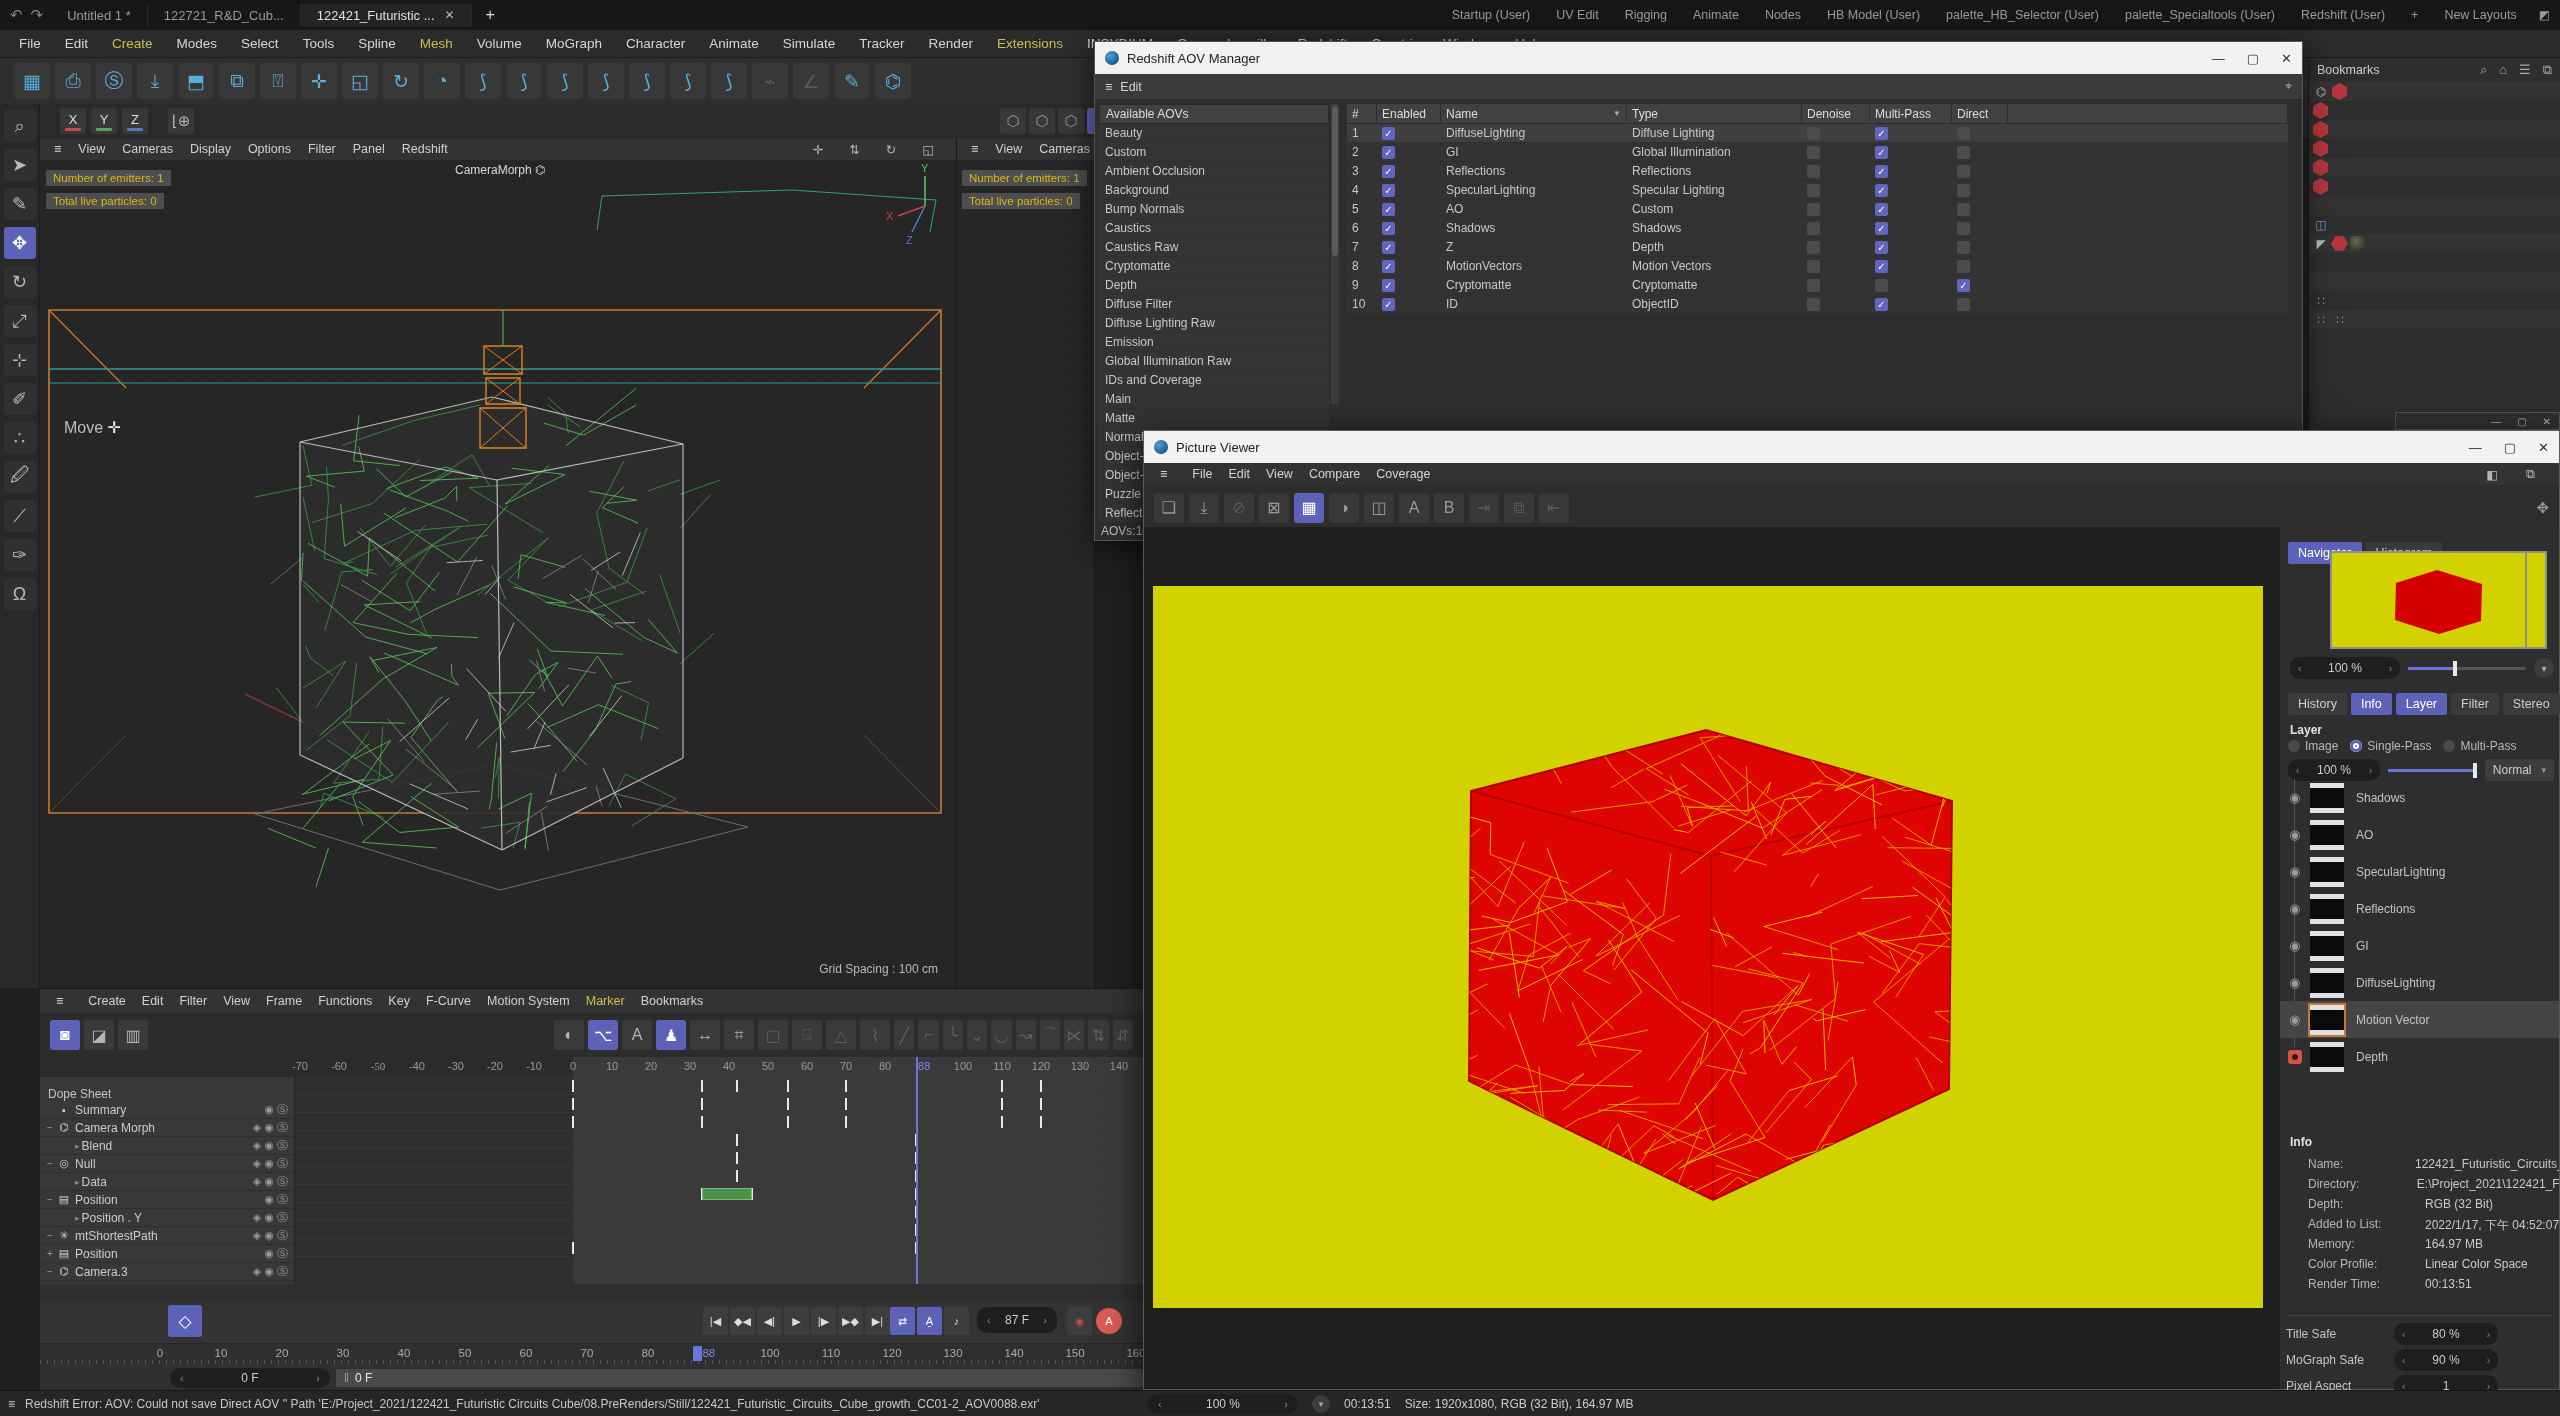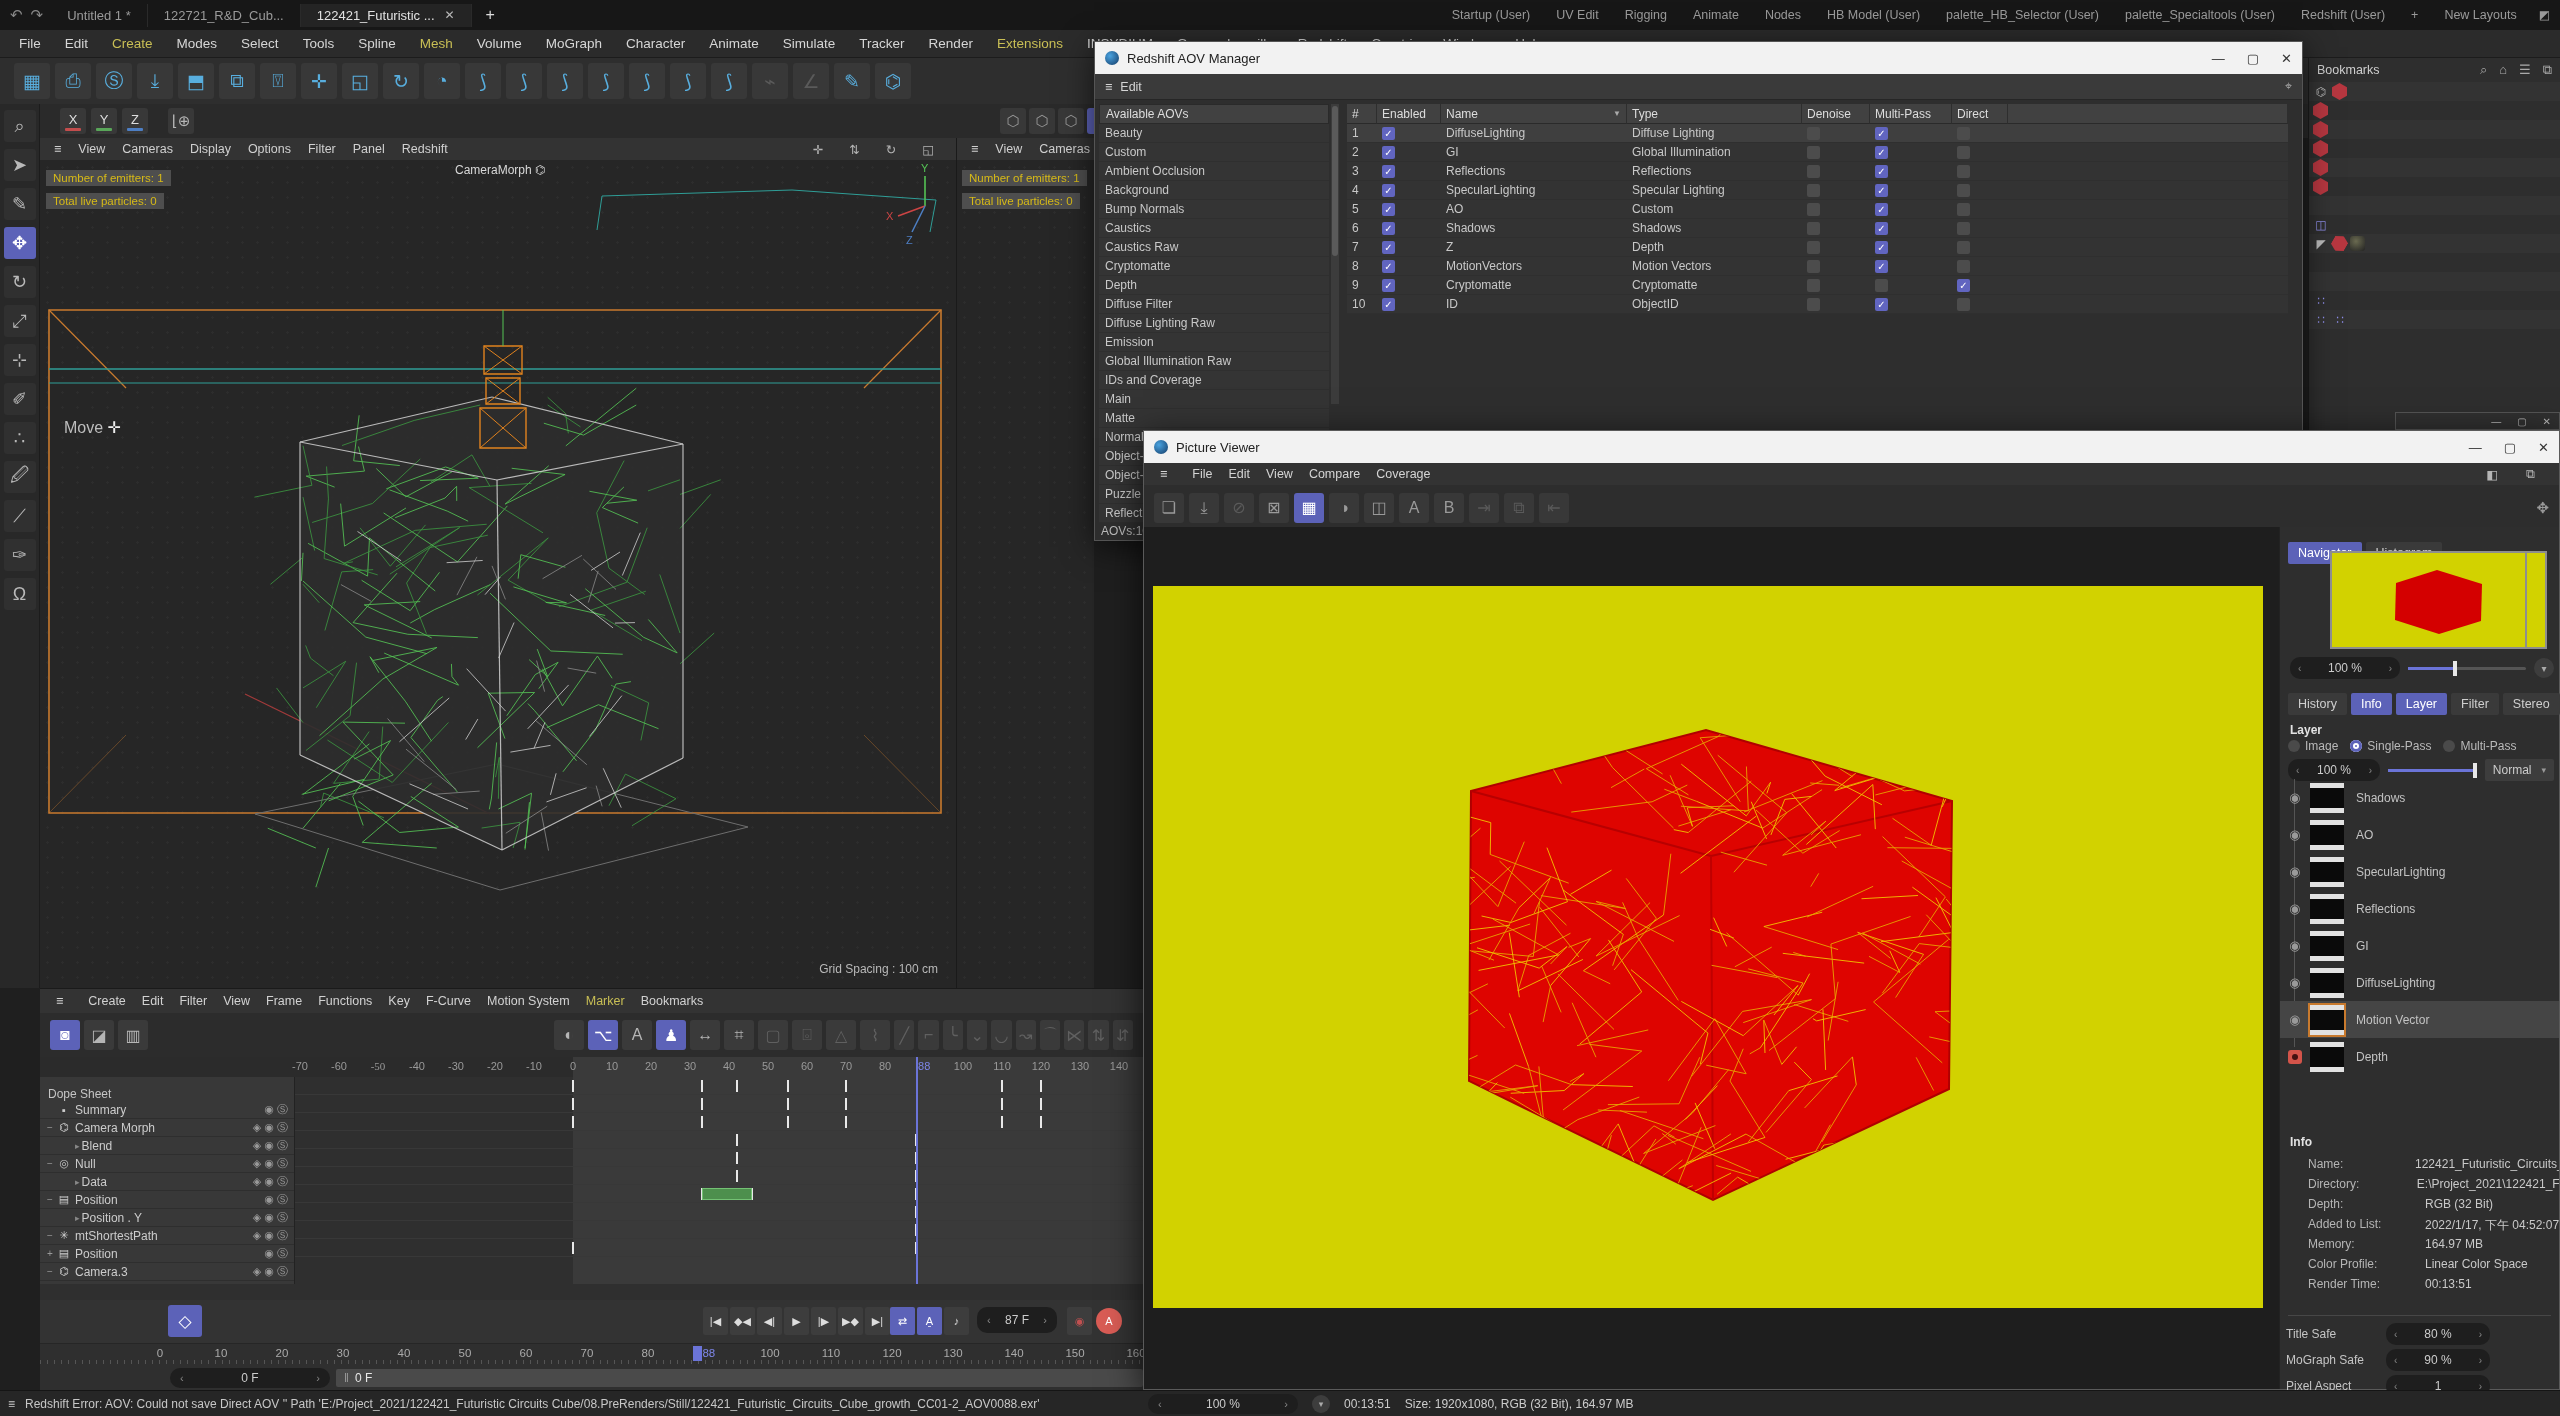--- a/index.html
+++ b/index.html
@@ -129,21 +129,21 @@
   .film{width:34px;height:30px;background:linear-gradient(#e2e2e2 0 5px,#0a0a0a 5px 25px,#e2e2e2 25px 30px);margin-right:12px;}
   .lrow.sel{background:#454545;}
   .lrow.sel .film{outline:2px solid #c87a2e;}
   .lname{color:#c3c3c3;}
   .treeline{position:absolute;left:14px;top:252px;width:1px;height:268px;background:#555;}
   .solo{width:14px;height:14px;border-radius:3px;background:#d4544a;margin:0 8px;display:flex;align-items:center;justify-content:center;}
   .solo i{width:6px;height:6px;border-radius:50%;background:#411;}
   .inforow{display:flex;height:20px;align-items:flex-start;}
   .inforow .il{width:145px;padding-left:28px;color:#b5b5b5;}
   .inforow .iv{color:#c9c9c9;white-space:nowrap;overflow:hidden;}
-  .saferow{display:flex;align-items:center;height:26px;gap:8px;padding-left:6px;color:#c5c5c5;}
+  .saferow{display:flex;align-items:center;height:26px;gap:16px;padding-left:6px;color:#c5c5c5;}
   
   #statusbar{left:0;top:1390px;width:2560px;height:26px;background:#262626;border-top:1px solid #151515;display:flex;align-items:center;gap:10px;padding:0 8px;z-index:40;font-size:12px;}
   #pvstatus{position:absolute;left:1148px;display:flex;align-items:center;gap:14px;}
   svg{display:block;}
 </style>
 </head>
 <body>
 
 <div id="app">
 

